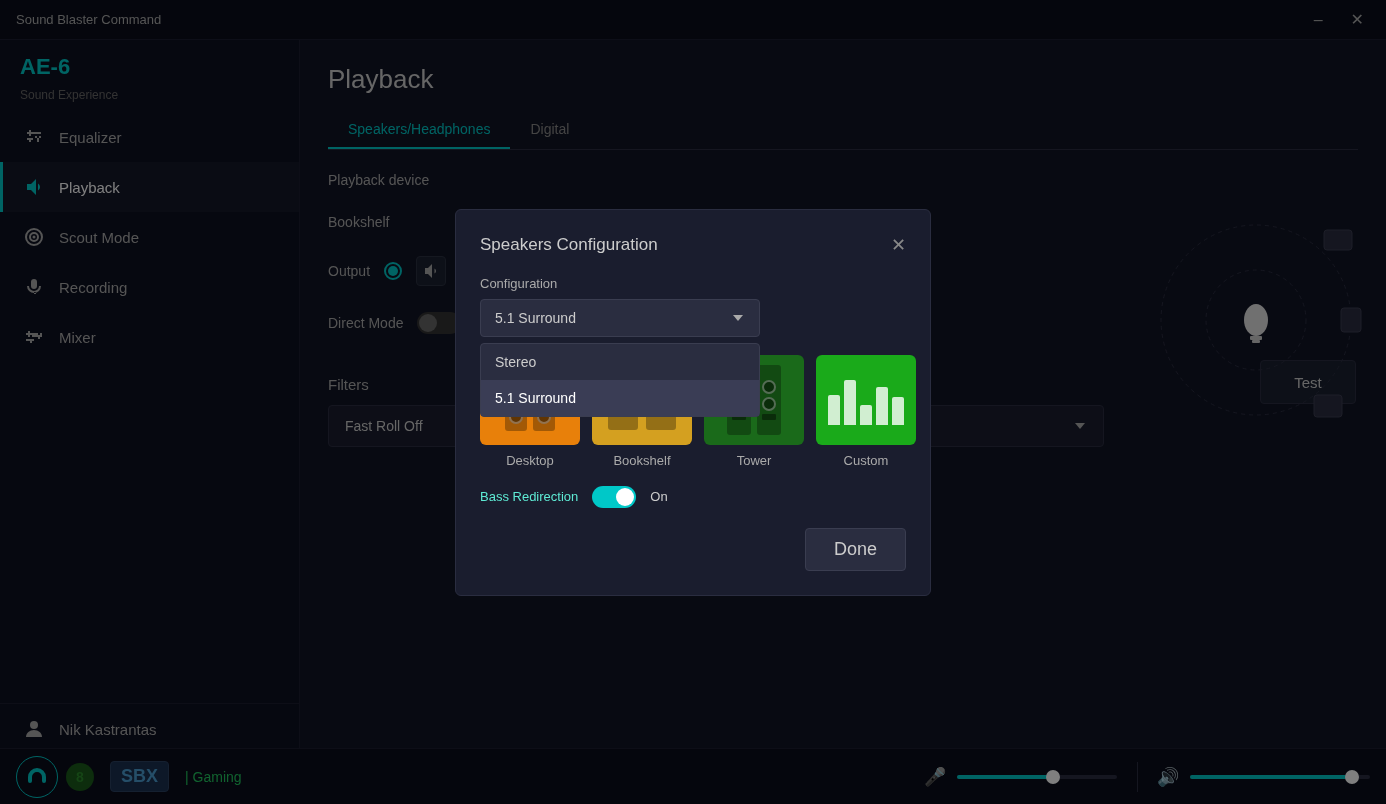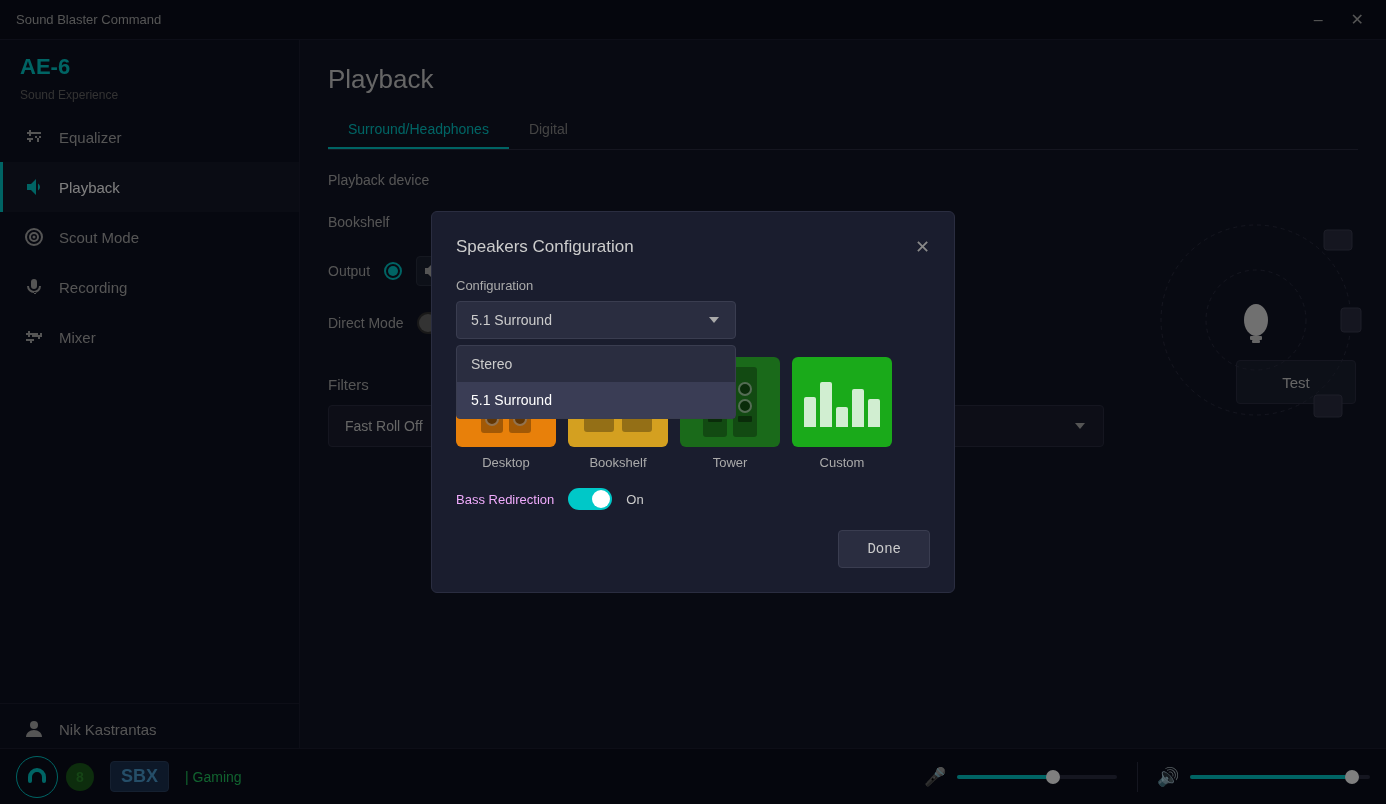--- a/index.html
+++ b/index.html
@@ -135,21 +135,21 @@
       align-items: flex-end;
       gap: 16px;
       margin-bottom: 14px;
     }
     .section-title { color: #aaa; font-size: 14px; }
 
     .test-btn {
       position: absolute;
       right: 30px;
       top: 320px;
-      width: 120px;
+      width: 96px;
       height: 44px;
       background: #1a2030;
       border: 1px solid #2a2d40;
       color: #ccc;
       font-size: 15px;
       cursor: pointer;
       border-radius: 4px;
       margin-left: 44px;
     }
 
@@ -303,21 +303,21 @@
       background: rgba(0,0,0,0.5);
       z-index: 100;
       display: flex;
       align-items: center;
       justify-content: center;
     }
     .modal {
       background: #1a1d2e;
       border: 1px solid #2a2d40;
       border-radius: 6px;
-      width: 524px;
+      width: 476px;
       padding: 24px;
       position: relative;
     }
     .modal-title {
       font-size: 17px;
       color: #ccc;
       margin-bottom: 20px;
       display: flex;
       justify-content: space-between;
       align-items: center;
@@ -396,21 +396,21 @@
     .speaker-card-green-dark { background: #1a6a1a; }
     .speaker-card-green-bright { background: #1aaa1a; }
     .speaker-card-label { font-size: 13px; color: #aaa; }
 
     .bass-redirect-row {
       display: flex;
       align-items: center;
       gap: 14px;
       margin-bottom: 20px;
     }
-    .bass-label { font-size: 13px; color: #f0abfc; }
+    .bass-label { font-size: 13px; color: #5eead4; }
     .toggle-on {
       width: 44px;
       height: 22px;
       background: #00c8c8;
       border-radius: 11px;
       position: relative;
     }
     .toggle-on::after {
       content: '';
       width: 18px;
@@ -425,25 +425,24 @@
 
     .modal-footer {
       display: flex;
       justify-content: flex-end;
       margin-top: 10px;
     }
     .done-btn {
       background: #2a2d40;
       border: 1px solid #3a3d50;
       color: #ccc;
-      font-size: 14px;
+      font-size: 18px;
       padding: 10px 28px;
       border-radius: 4px;
       cursor: pointer;
-      font-family: Liberation Mono, monospace;
     }
 
     
     .speaker-dots {
       display: grid;
       grid-template-columns: 1fr 1fr;
       gap: 6px;
       padding: 12px;
     }
     .speaker-dot {
@@ -604,21 +603,21 @@
       <span>Settings</span>
     </div>
   </div>
 </div>
 
 <div class="main">
   <div class="page-title">Playback</div>
 
   <div class="tabs">
     <div class="tab active">
-      <span>Surround/Headphones</span>
+      <span>Speakers/Headphones</span>
     </div>
     <div class="tab">
       <span>Digital</span>
     </div>
   </div>
 
   <div style="display:flex; flex-direction:column; gap:12px; position:relative;">
     <div class="section-row">
       <span class="section-title">Playback device</span>
     </div>

